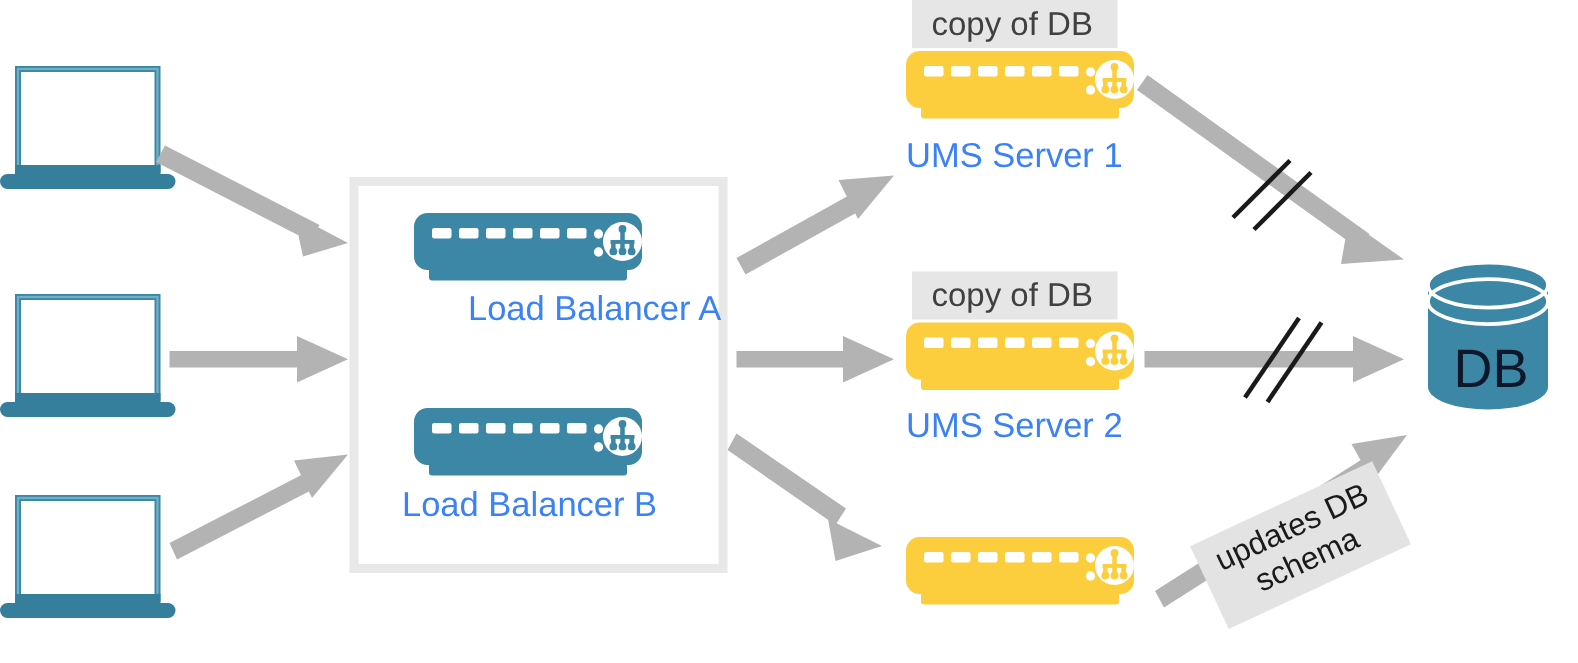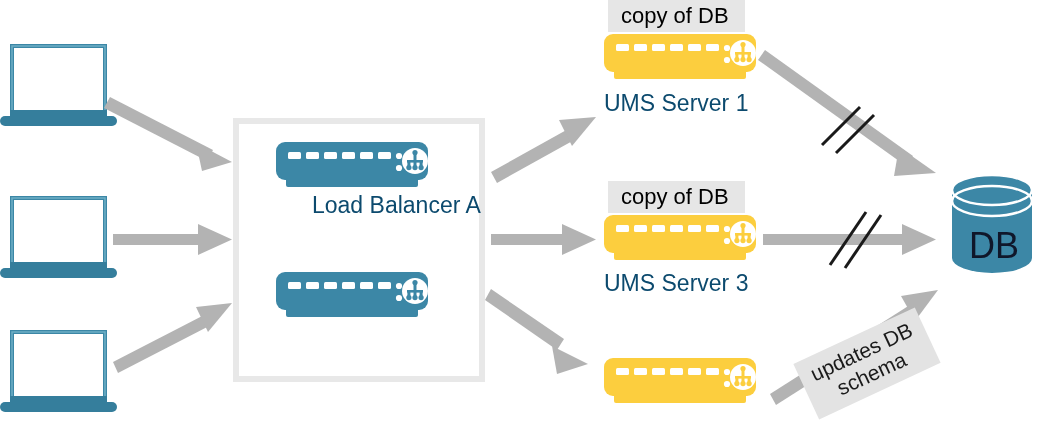--- a/index.html
+++ b/index.html
@@ -19,36 +19,36 @@
   }
   svg#diagram {
     position: absolute;
     left: 0;
     top: 0;
     width: 1052px;
     height: 442px;
   }
   .node-label {
     position: absolute;
-    color: #0c4a6e;
+    color: #3b82f6;
     font-size: 23px;
     font-family: "Liberation Sans", sans-serif;
     white-space: nowrap;
     line-height: 1;
   }
   .lb-group-box {
     position: absolute;
     border: 6px solid #E8E8E8;
     background: transparent;
     box-sizing: border-box;
   }
   .copy-db-tag {
     position: absolute;
     background: #E6E6E6;
-    color: #000000;
+    color: #404040;
     font-size: 22px;
     font-family: "Liberation Sans", sans-serif;
     padding: 4px 13px 5px 13px;
     white-space: nowrap;
     line-height: 1.05;
     box-sizing: border-box;
   }
   .schema-tag {
     position: absolute;
     background: #E3E3E3;
@@ -258,28 +258,29 @@
       <ellipse cx="992" cy="190" rx="40" ry="15" fill="#3C87A6"></ellipse>
       <ellipse cx="992" cy="190" rx="40" ry="15" fill="none" stroke="#ffffff" stroke-width="2.5"></ellipse>
       <ellipse cx="992" cy="201" rx="40" ry="15" fill="none" stroke="#ffffff" stroke-width="2.5"></ellipse>
     </g>
   </svg>
 
   <div class="lb-group-box" style="left:233px; top:118px; width:252px; height:264px;"></div>
 
   <div class="node-label" style="left:268px; top:194px;margin-left:44px;">Load Balancer A</div>
 
+  <div class="node-label" style="left:268px; top:325px;">Load Balancer B</div>
 
   <div class="copy-db-tag" style="left:608px; top:0px; width:137px;">copy of DB</div>
 
   <div class="node-label" style="left:604px; top:92px;">UMS Server 1</div>
 
   <div class="copy-db-tag" style="left:608px; top:181px; width:137px;">copy of DB</div>
 
-  <div class="node-label" style="left:604px; top:272px;">UMS Server 3</div>
+  <div class="node-label" style="left:604px; top:272px;">UMS Server 2</div>
 
 
   <div class="schema-tag" style="left:800px; top:333px;">
     <div>updates DB</div>
     <div style="text-align:center;">schema</div>
   </div>
 
   <div class="db-text" style="left:969px; top:228px;">DB</div>
 
 </div>

